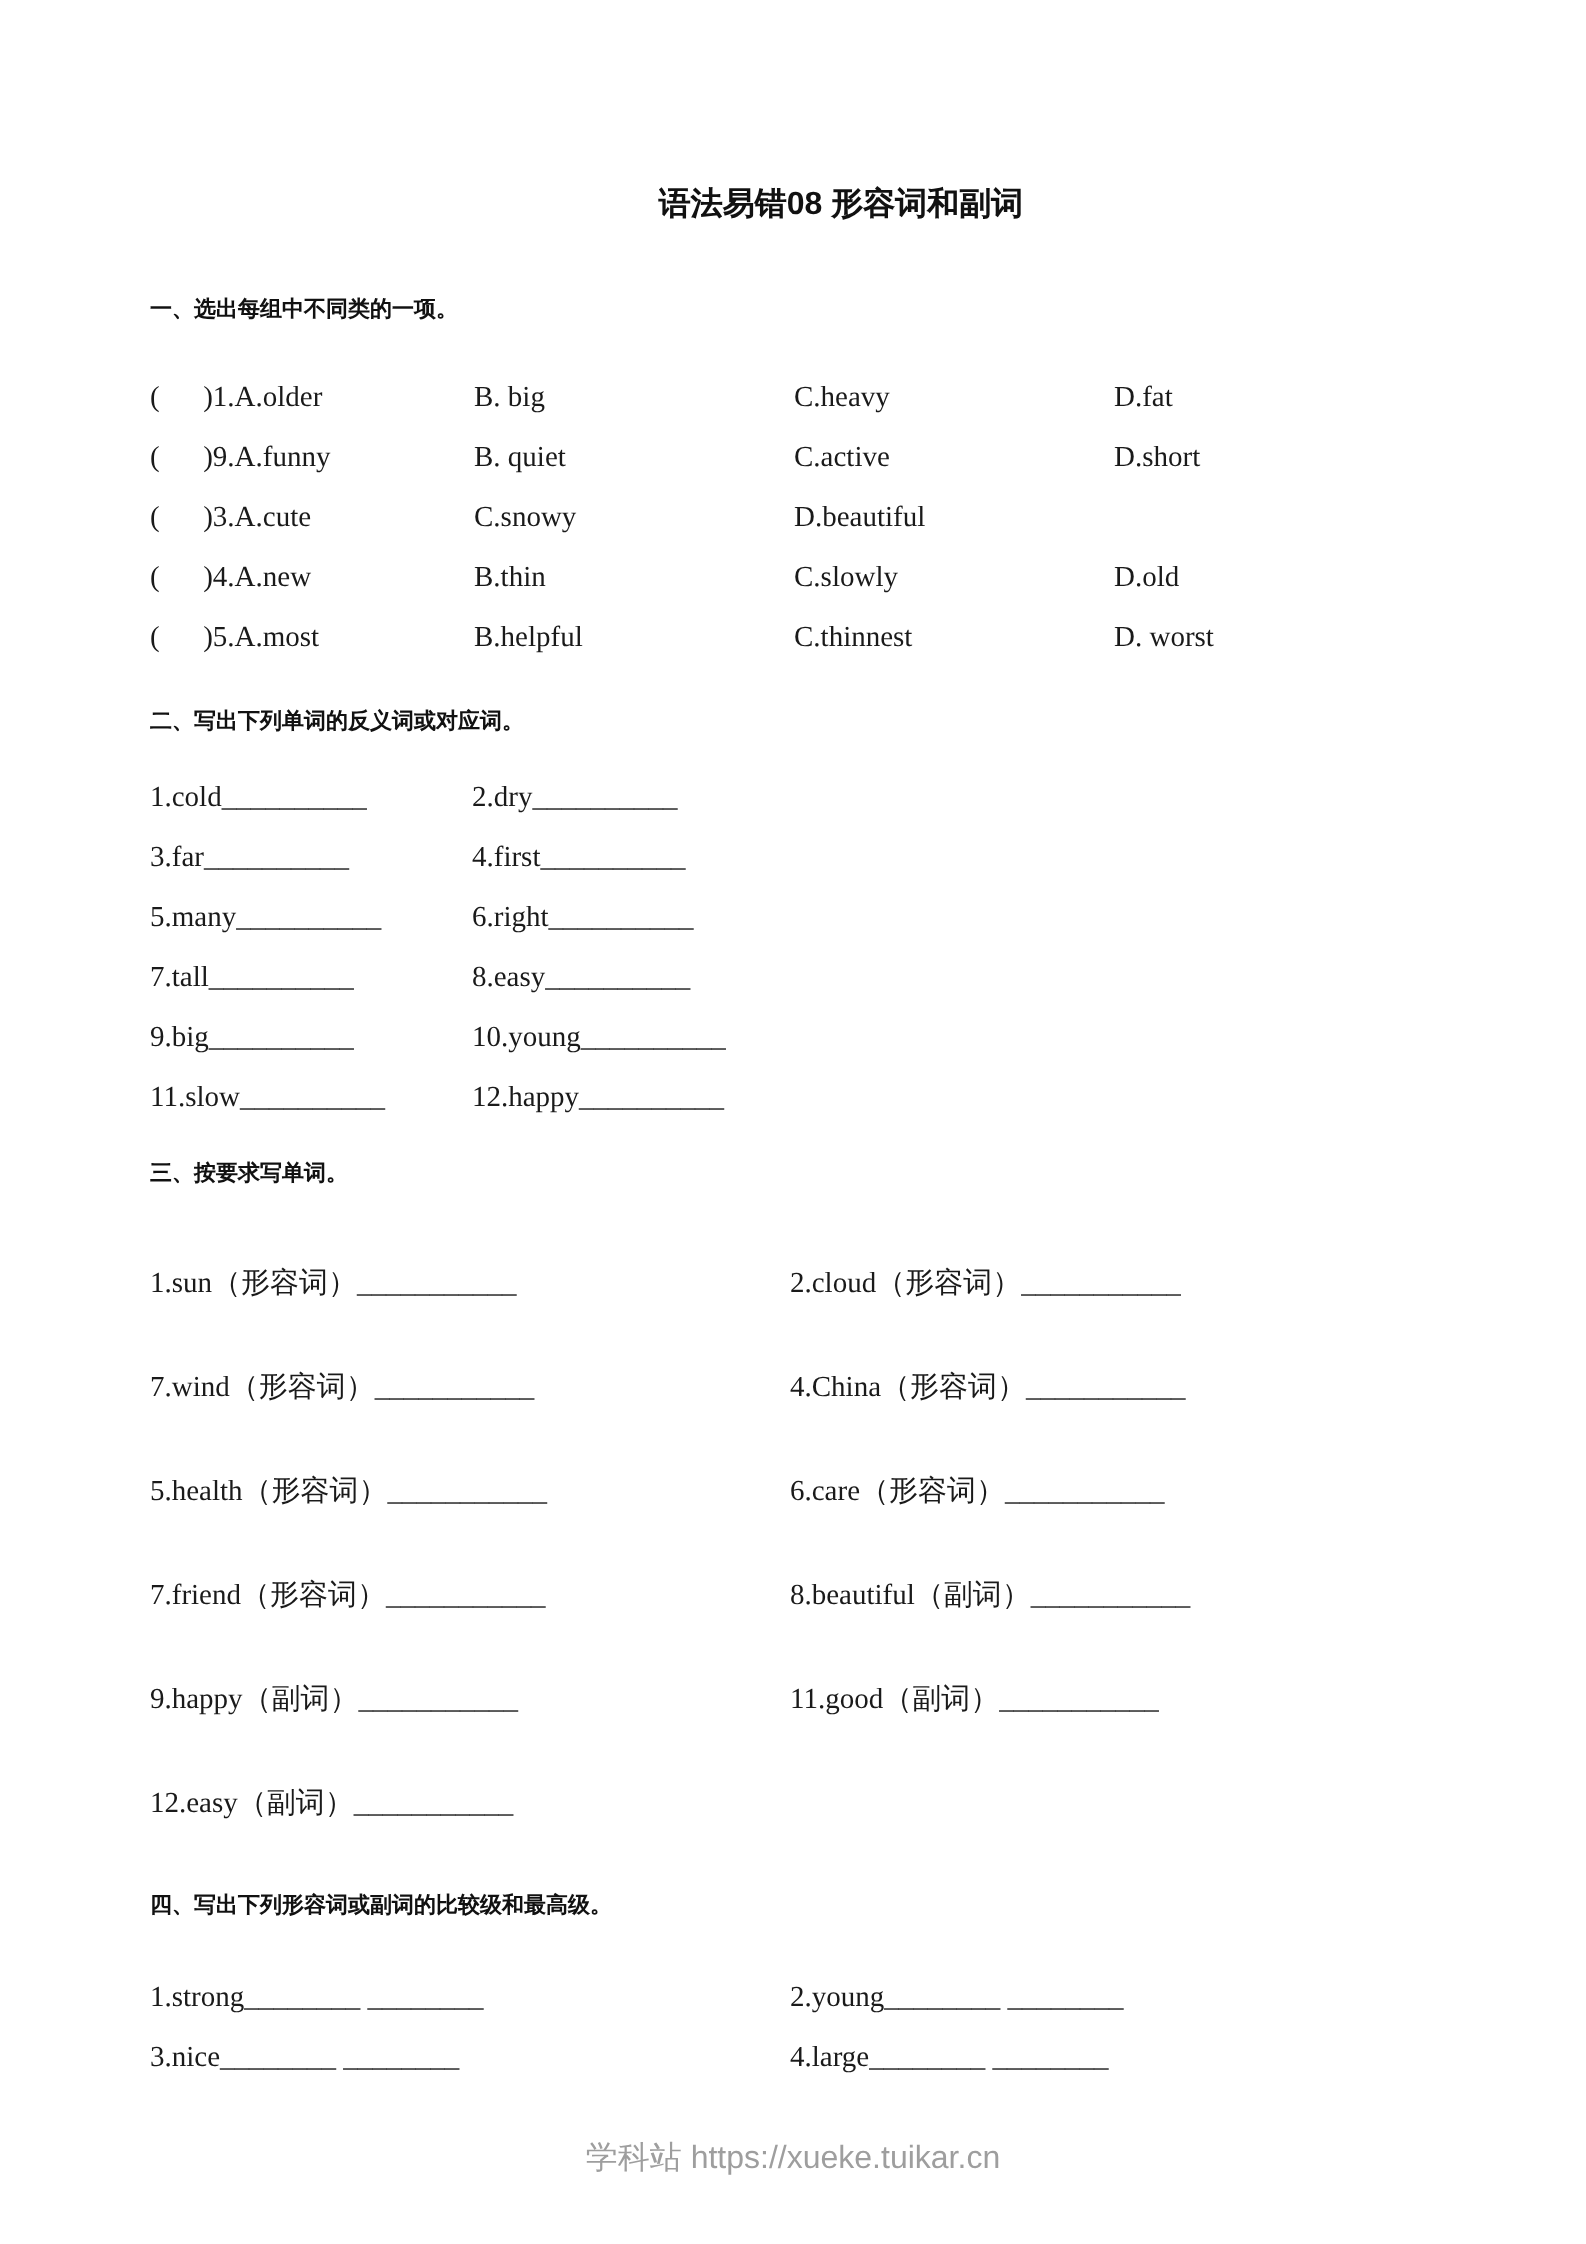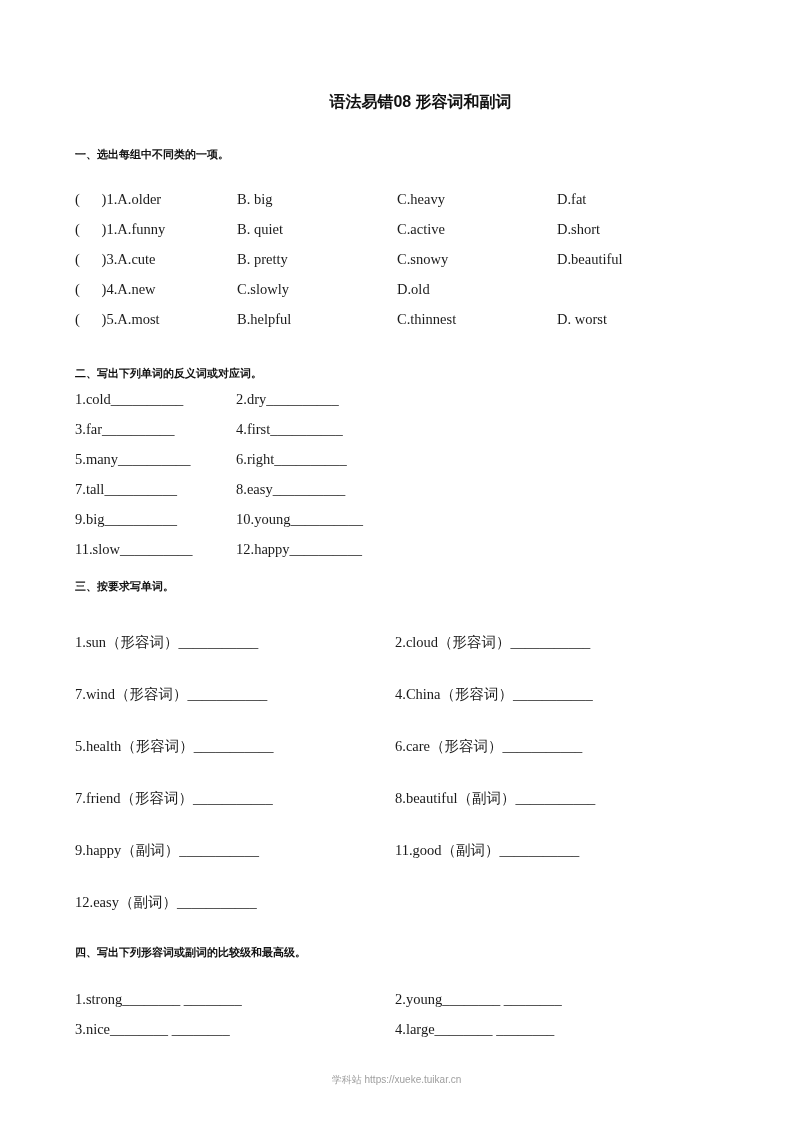--- a/index.html
+++ b/index.html
@@ -32,21 +32,21 @@
   .sec-heading {
     position: absolute;
     left: 75px;
     font-family: "Liberation Sans", sans-serif;
     font-weight: 700;
     font-size: 11px;
     color: #111111;
     white-space: pre;
   }
   .h-one   { top: 147px; }
-  .h-two   { top: 366px; }
+  .h-two   { top: 353px; }
   .h-three { top: 579px; }
   .h-four  { top: 945px; }
 
   .mc {
     position: absolute;
     top: 184px;
     left: 75px;
     width: 670px;
   }
   .mc-row {
@@ -87,21 +87,21 @@
     white-space: pre;
   }
 
   .footer {
     position: absolute;
     top: 1069px;
     left: 0;
     width: 100%;
     text-align: center;
     font-family: "Liberation Sans", sans-serif;
-    font-size: 10px;
+    font-size: 16px;
     color: #9e9e9e;
     line-height: 22px;
   }
 </style>
 </head>
 <body>
 
 <div class="page">
 
   <div class="page-title">语法易错08 形容词和副词</div>
@@ -109,33 +109,33 @@
   <div class="sec-heading h-one">一、选出每组中不同类的一项。</div>
 
   <div class="mc">
     <div class="mc-row">
       <span class="cell">(      )1.A.older</span>
       <span class="cell">B. big</span>
       <span class="cell">C.heavy</span>
       <span class="cell">D.fat</span>
     </div>
     <div class="mc-row">
-      <span class="cell">(      )1.A.funny</span>
+      <span class="cell">(      )9.A.funny</span>
       <span class="cell">B. quiet</span>
       <span class="cell">C.active</span>
       <span class="cell">D.short</span>
     </div>
     <div class="mc-row">
       <span class="cell">(      )3.A.cute</span>
-      <span class="cell">B. pretty</span>
       <span class="cell">C.snowy</span>
       <span class="cell">D.beautiful</span>
     </div>
     <div class="mc-row">
       <span class="cell">(      )4.A.new</span>
+      <span class="cell">B.thin</span>
       <span class="cell">C.slowly</span>
       <span class="cell">D.old</span>
     </div>
     <div class="mc-row">
       <span class="cell">(      )5.A.most</span>
       <span class="cell">B.helpful</span>
       <span class="cell">C.thinnest</span>
       <span class="cell">D. worst</span>
     </div>
   </div>

